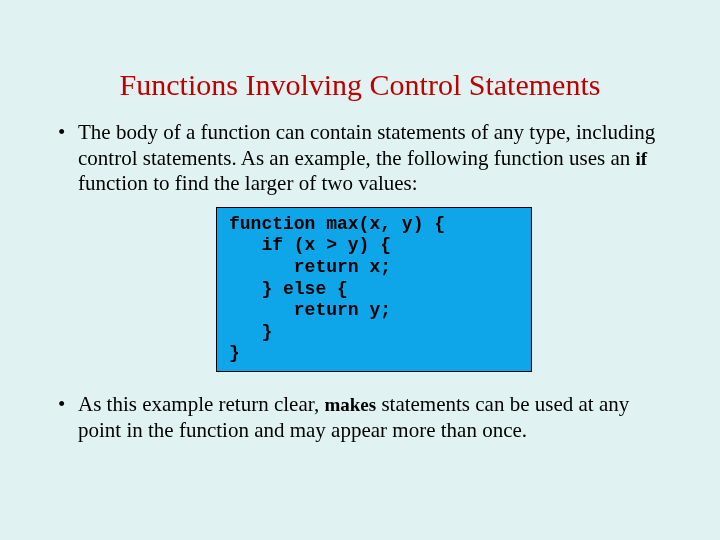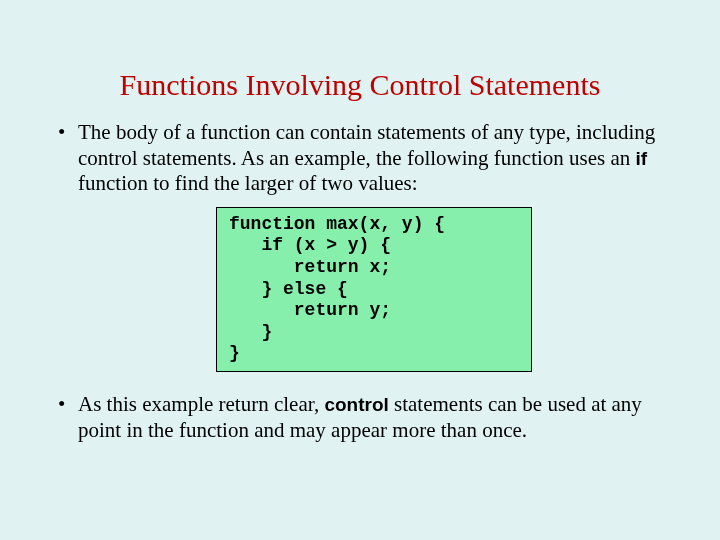--- a/index.html
+++ b/index.html
@@ -38,32 +38,32 @@
     margin-bottom: 14px;
   }
   ul.body > li::before {
     content: "•";
     position: absolute;
     left: 0;
     top: 0;
     font-size: 21px;
   }
   code.inline {
-    font-family: Liberation Sans, sans-serif;
+    font-family: Liberation Serif, serif;
     font-weight: bold;
     font-size: 19px;
   }
   .code-box-wrap {
     display: flex;
     justify-content: center;
     margin: 10px 0 20px 0;
   }
   .code-box {
     border: 1px solid #000;
-    background: #86efac;
+    background: #0ea5e9;
     padding: 6px 12px 6px 12px;
     font-family: "Courier New", Courier, monospace;
     font-weight: bold;
     font-size: 18px;
     line-height: 1.2;
     white-space: pre;
     width: 290px;
   }
 </style>
 </head>
@@ -82,17 +82,17 @@
    if (x &gt; y) {
       return x;
    } else {
       return y;
    }
 }</div>
       </div>
     </li>
 
     <li>
-      <span>As this example return clear, </span><code class="inline">control</code><span> statements can be used at any point in the function and may appear more than once.</span>
+      <span>As this example return clear, </span><code class="inline">makes</code><span> statements can be used at any point in the function and may appear more than once.</span>
     </li>
   </ul>
 
 </div>
 
 </body></html>

